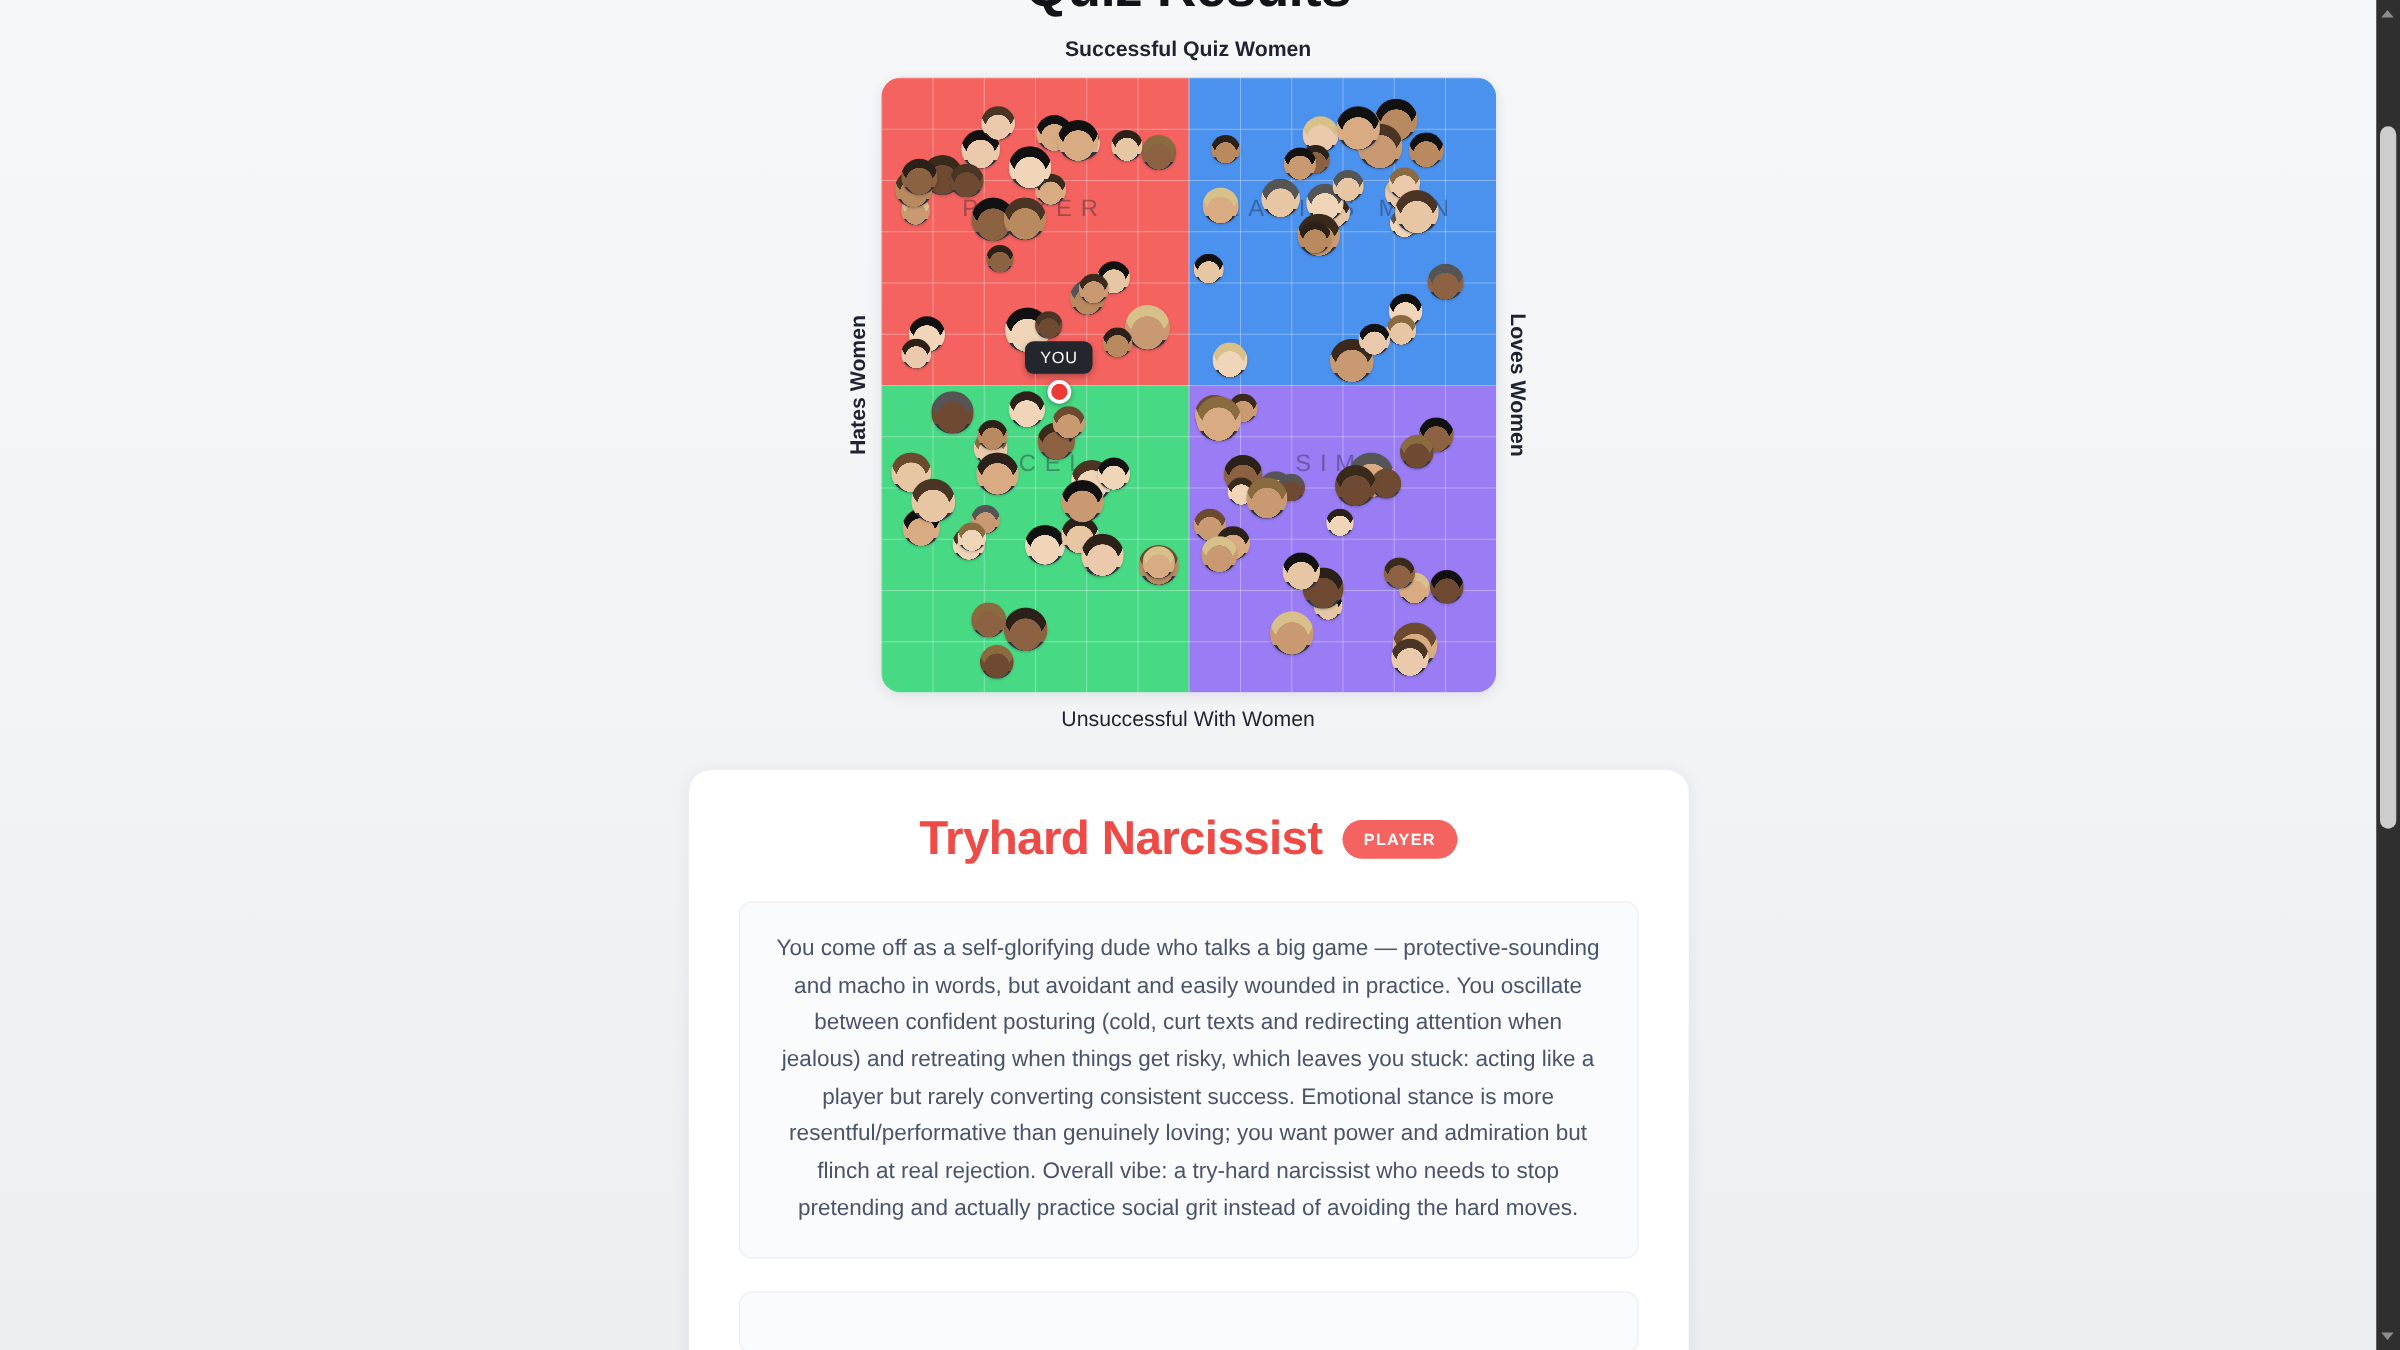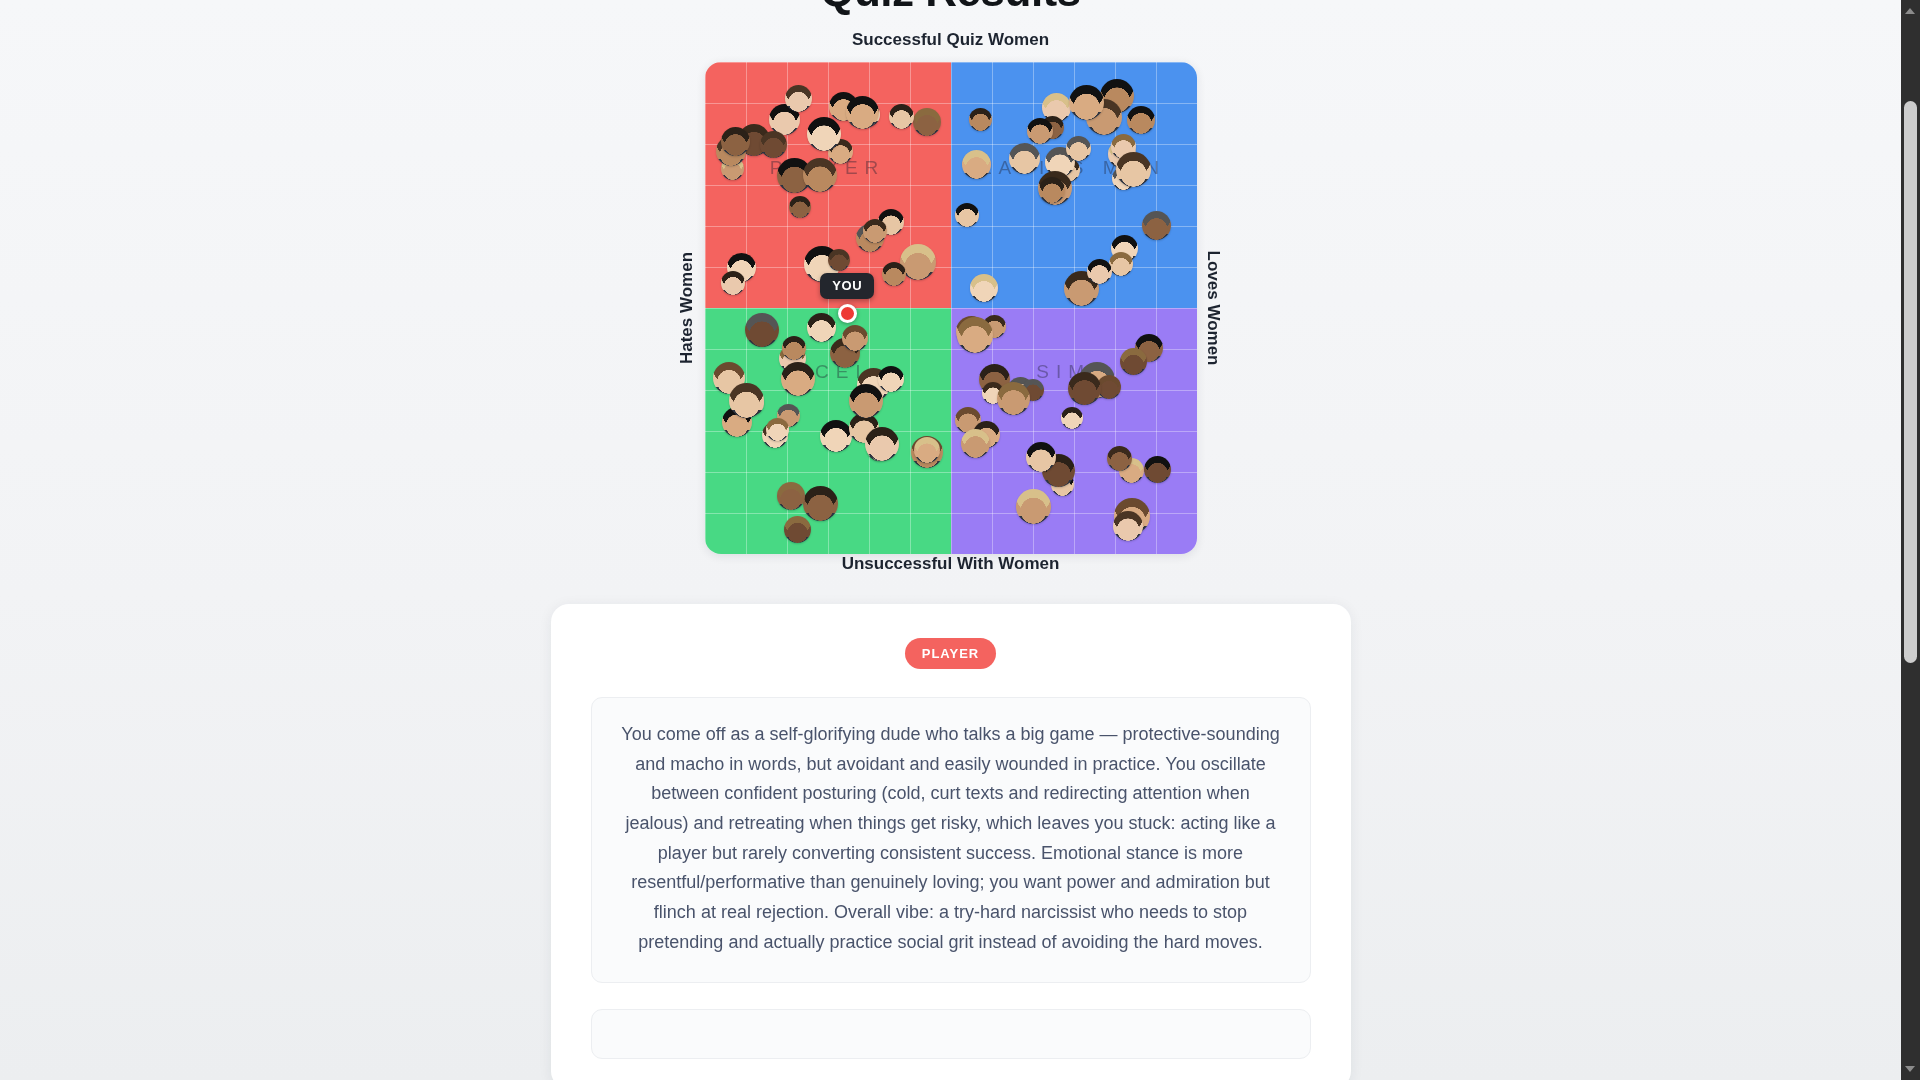--- a/index.html
+++ b/index.html
@@ -126,39 +126,40 @@
     z-index: 20;
     transform: translate(-50%,-50%);
     display: flex;
     flex-direction: column;
     align-items: center;
   }
   .you-badge {
     background: #23262d;
     color: #fff;
     font-size: 13px;
-    font-weight: bold;
+    font-weight: normal;
     letter-spacing: .6px;
     padding: 5px 12px 6px;
     border-radius: 7px;
     box-shadow: 0 2px 5px rgba(0,0,0,.3);
   }
   .you-dot {
     margin-top: 5px;
     width: 19px; height: 19px;
     border-radius: 50%;
     background: #ee3a35;
     border: 3px solid #ffffff;
     box-shadow: 0 1px 4px rgba(0,0,0,.35);
   }
 
   .axis-bottom {
     font-size: 17px;
-    font-weight: bold;
+    font-weight: normal;
     color: #1d2430;
+    margin-top: 12px;
   }
 
   
   .result-card {
     margin-top: 30px;
     width: 800px;
     background: #ffffff;
     border-radius: 18px;
     box-shadow: 0 2px 14px rgba(30,40,60,.07);
     padding: 34px 40px 30px;
@@ -382,20 +383,21 @@
       <div class="axis-side axis-right">
         <span>Loves Women</span>
       </div>
 
     </div>
 
     <div class="axis-bottom">Unsuccessful With Women</div>
 
     <div class="result-card">
       <div class="result-head">
+        <div class="result-title">Tryhard Narcissist</div>
         <div class="result-badge">PLAYER</div>
       </div>
       <div class="desc-box">You come off as a self-glorifying dude who talks a big game — protective-sounding and macho in words, but avoidant and easily wounded in practice. You oscillate between confident posturing (cold, curt texts and redirecting attention when jealous) and retreating when things get risky, which leaves you stuck: acting like a player but rarely converting consistent success. Emotional stance is more resentful/performative than genuinely loving; you want power and admiration but flinch at real rejection. Overall vibe: a try-hard narcissist who needs to stop pretending and actually practice social grit instead of avoiding the hard moves.</div>
 
       <div class="match-box">
         
         
       </div>
     </div>
 

